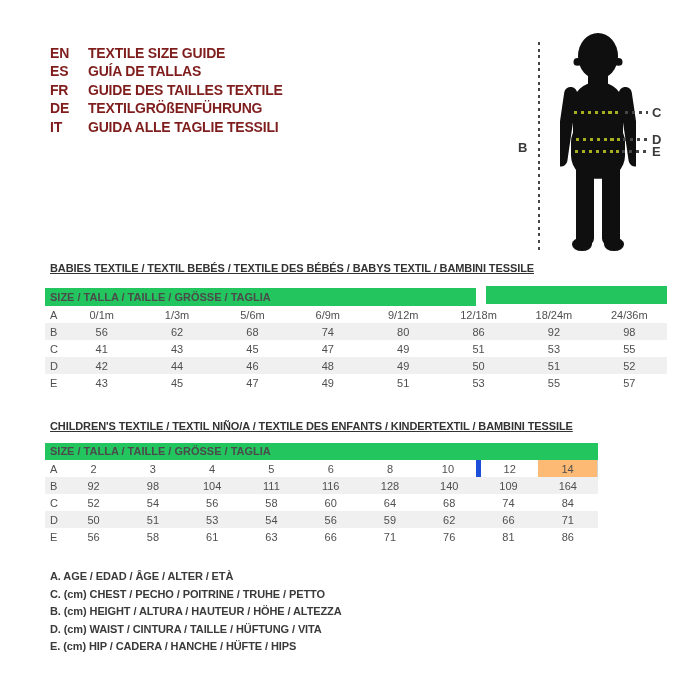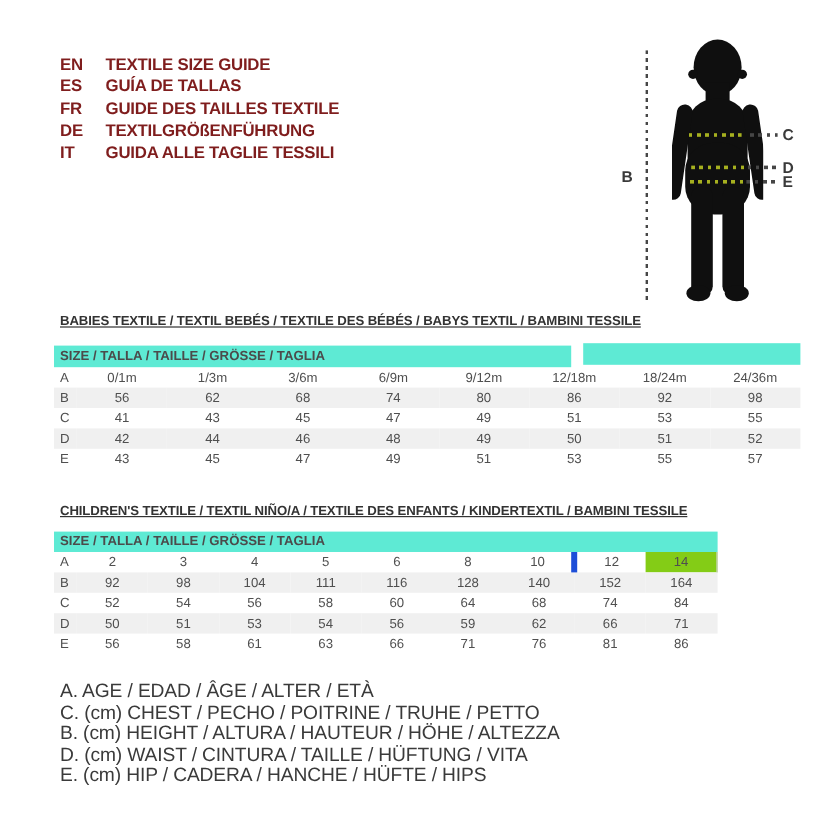--- a/index.html
+++ b/index.html
@@ -18,36 +18,36 @@
          background:repeating-linear-gradient(to bottom,#464646 0 3px,transparent 3px 6.6px);}
   .dots{position:absolute;height:3px;}
   .dots.y{background:repeating-linear-gradient(to right,#a6b01f 0 3px,transparent 3px 6.9px);}
   .dots.d{background:repeating-linear-gradient(to right,#464646 0 3px,transparent 3px 6.9px);}
   .mlabel{position:absolute;font-size:13px;font-weight:700;color:#3a3a3a;line-height:13px;}
   .silhouette{position:absolute;left:560px;top:32px;}
 
   
   .tbl-title{position:absolute;left:50px;font-size:11px;font-weight:700;
              letter-spacing:-0.1px;color:#333333;line-height:13px;white-space:nowrap;text-decoration:underline;}
-  .size-bar{position:absolute;background:#5eead4;}
+  .size-bar{position:absolute;background:#22c55e;}
   .size-bar .size-bar-label{font-size:11px;font-weight:700;color:#4b4b4b;
              padding-left:5px;line-height:18px;white-space:nowrap;}
   table.size{position:absolute;border-collapse:collapse;table-layout:fixed;
              font-size:11px;color:#4f4f4f;}
   table.size tr{height:17px;}
   table.size tr.stripe{background:#f0f0f0;}
   table.size th{width:19px;box-sizing:border-box;padding:0 0 0 5px;
                 font-weight:400;text-align:left;}
   table.size td{text-align:center;padding:0;}
   table.size td.hl-l{border-left:5px solid #1d4ed8;background:#ffffff;}
-  table.size td.hl-r{border-right:1px solid #d2d2d2;background:#84cc16;}
+  table.size td.hl-r{border-right:1px solid #d2d2d2;background:#fdba74;}
 
   
   .legend{position:absolute;left:50px;top:568px;}
-  .legend-line{font-size:16px;font-weight:400;letter-spacing:-0.1px;
+  .legend-line{font-size:11px;font-weight:700;letter-spacing:-0.1px;
                color:#3a3a3a;line-height:17.6px;white-space:nowrap;}
 </style>
 </head>
 <body>
 
 <div class="canvas">
 
   <section class="lang-block">
       <div class="lang-row">
         <span class="lang-code">EN</span>
@@ -110,21 +110,21 @@
     <div class="size-bar" style="left:45px;top:288px;width:431px;height:18px;">
       <div class="size-bar-label">SIZE / TALLA / TAILLE / GRÖSSE / TAGLIA</div>
     </div>
     <div class="size-bar" style="left:486px;top:286px;width:181px;height:18px;"></div>
     <table class="size" style="left:45px;top:306px;width:622px;">
       <tbody>
           <tr>
             <th>A</th>
             <td>0/1m</td>
             <td>1/3m</td>
-            <td>3/6m</td>
+            <td>5/6m</td>
             <td>6/9m</td>
             <td>9/12m</td>
             <td>12/18m</td>
             <td>18/24m</td>
             <td>24/36m</td>
           </tr>
           <tr class="stripe">
             <th>B</th>
             <td>56</td>
             <td>62</td>
@@ -193,21 +193,21 @@
           </tr>
           <tr class="stripe">
             <th>B</th>
             <td>92</td>
             <td>98</td>
             <td>104</td>
             <td>111</td>
             <td>116</td>
             <td>128</td>
             <td>140</td>
-            <td>152</td>
+            <td>109</td>
             <td>164</td>
           </tr>
           <tr>
             <th>C</th>
             <td>52</td>
             <td>54</td>
             <td>56</td>
             <td>58</td>
             <td>60</td>
             <td>64</td>

